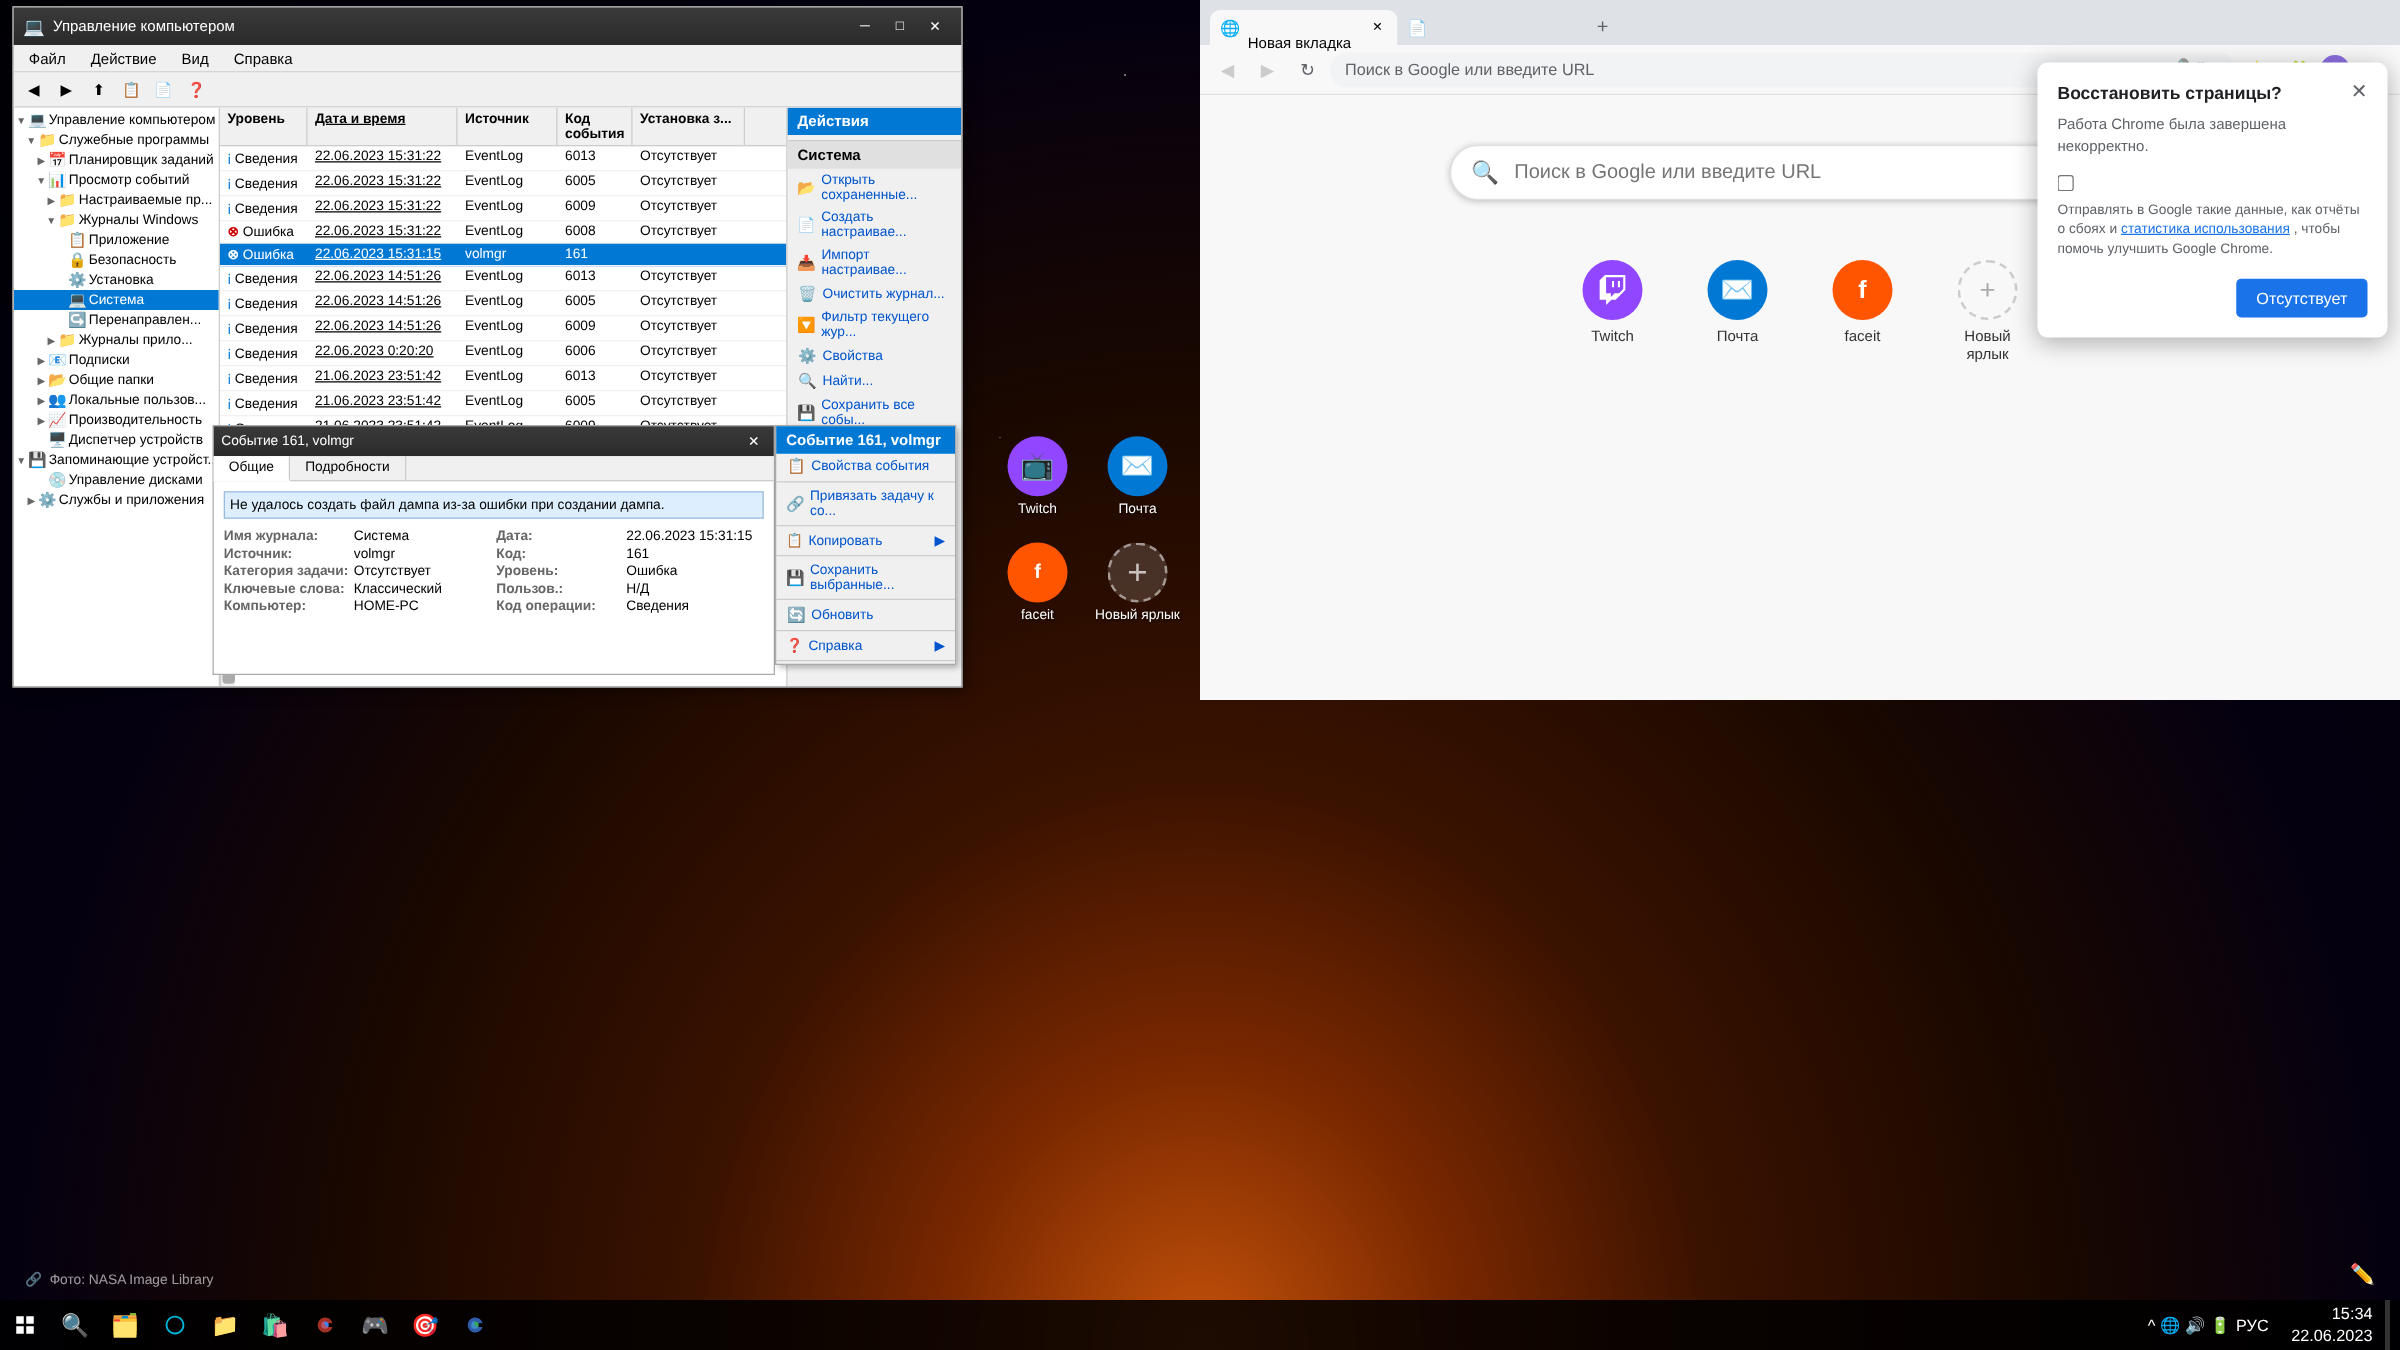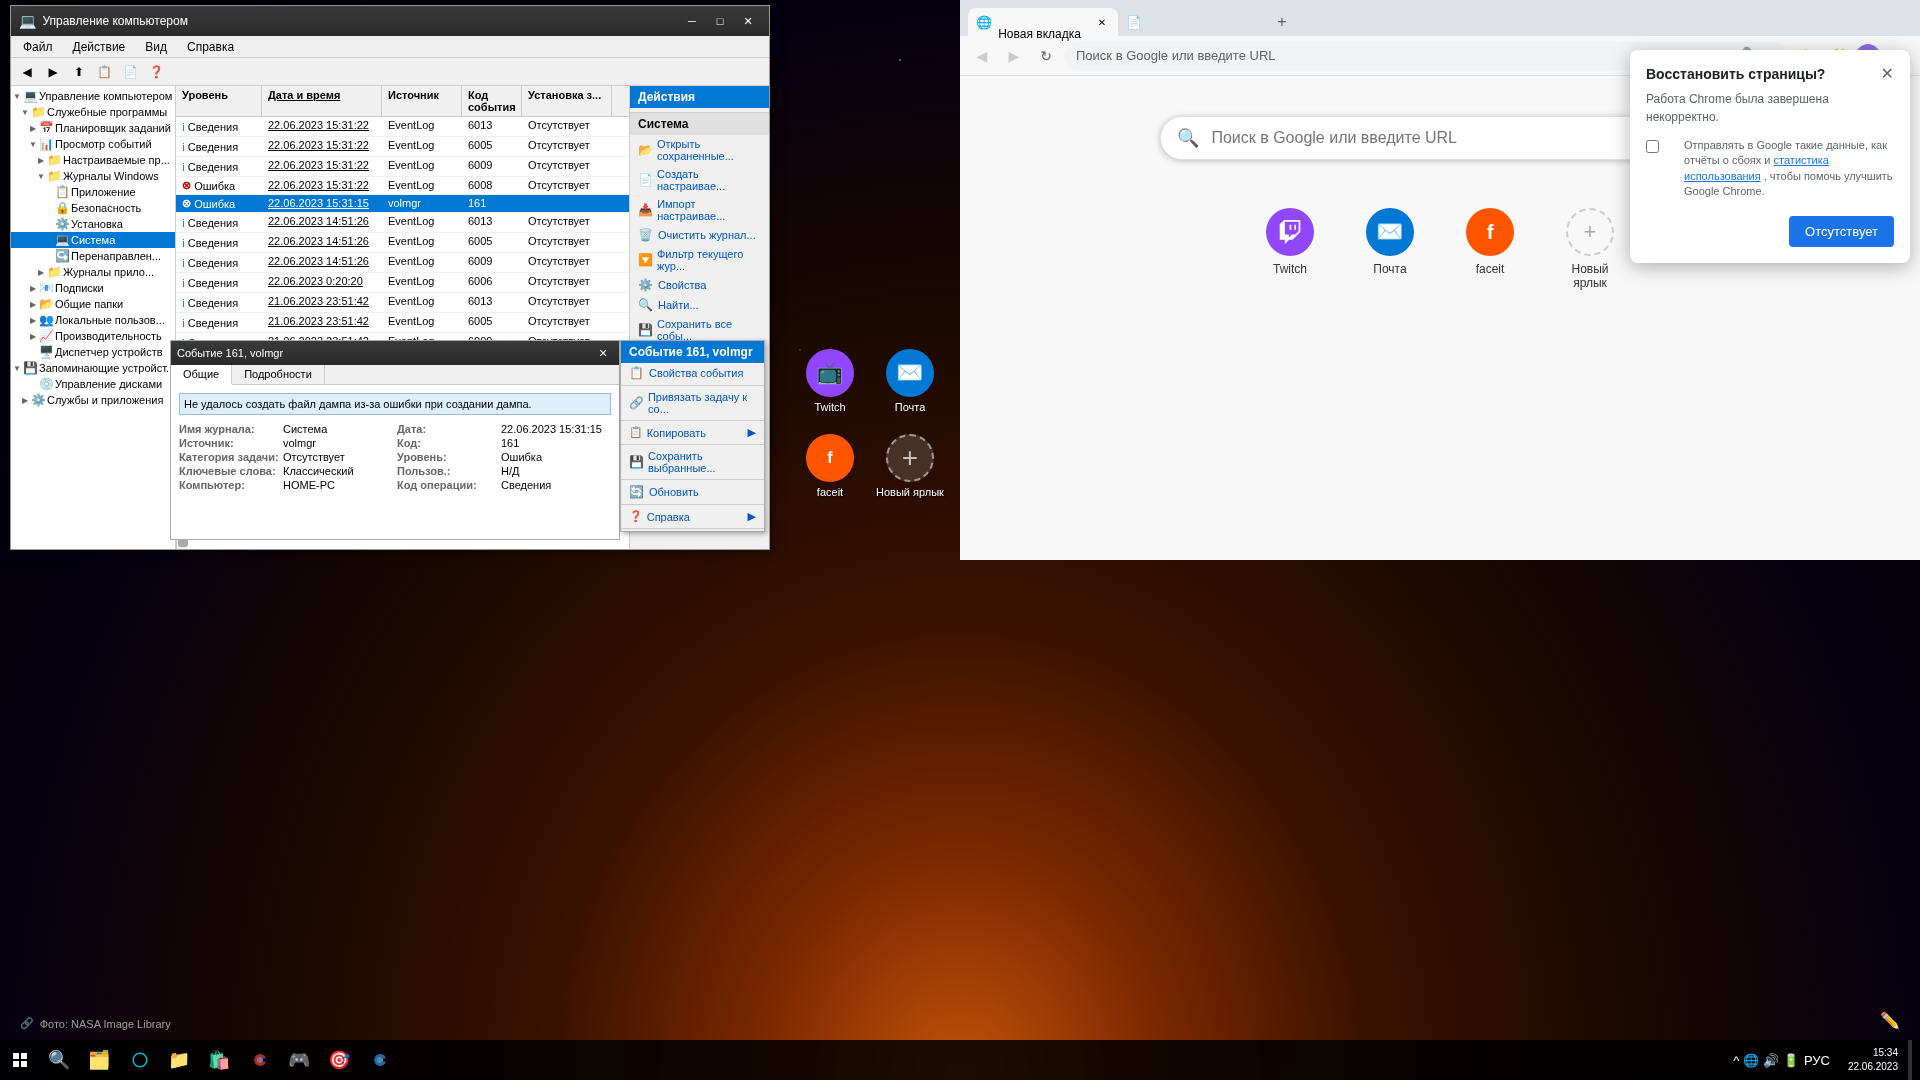--- a/index.html
+++ b/index.html
@@ -102,21 +102,21 @@
 
     .taskbar-right-icon {
       font-size: 13px;
       color: white;
       cursor: pointer;
     }
 
     #taskbar-clock {
       text-align: right;
       color: white;
-      font-size: 10px;
+      font-size: 13px;
       line-height: 1.4;
       padding: 0 8px;
     }
 
     
     .desktop-shortcut {
       position: absolute;
       display: flex;
       flex-direction: column;
       align-items: center;
@@ -782,22 +782,23 @@
     #restore-desc {
       font-size: 12px;
       color: #5f6368;
       margin-bottom: 12px;
       line-height: 1.5;
     }
 
     #restore-checkbox-row {
       display: flex;
       align-items: flex-start;
-      gap: 25px;
+      gap: 8px;
       margin-bottom: 16px;
+      flex-direction: column;
     }
 
     #restore-checkbox {
       margin-top: 2px;
     }
 
     #restore-checkbox-label {
       font-size: 11px;
       color: #5f6368;
       line-height: 1.4;
@@ -822,21 +823,21 @@
 
     
     .scrollbar-thumb {
       width: 10px;
       height: 60px;
       background: #aaa;
       border-radius: 3px;
       margin: 2px auto;
     }
 
-    .col-level { width: 86px; }
+    .col-level { width: 70px; }
     .col-datetime { width: 120px; text-decoration: underline; }
     .col-source { width: 80px; }
     .col-code { width: 60px; }
     .col-category { width: 90px; }
   </style>
 </head>
 <body>
 
 <div id="desktop">
 

